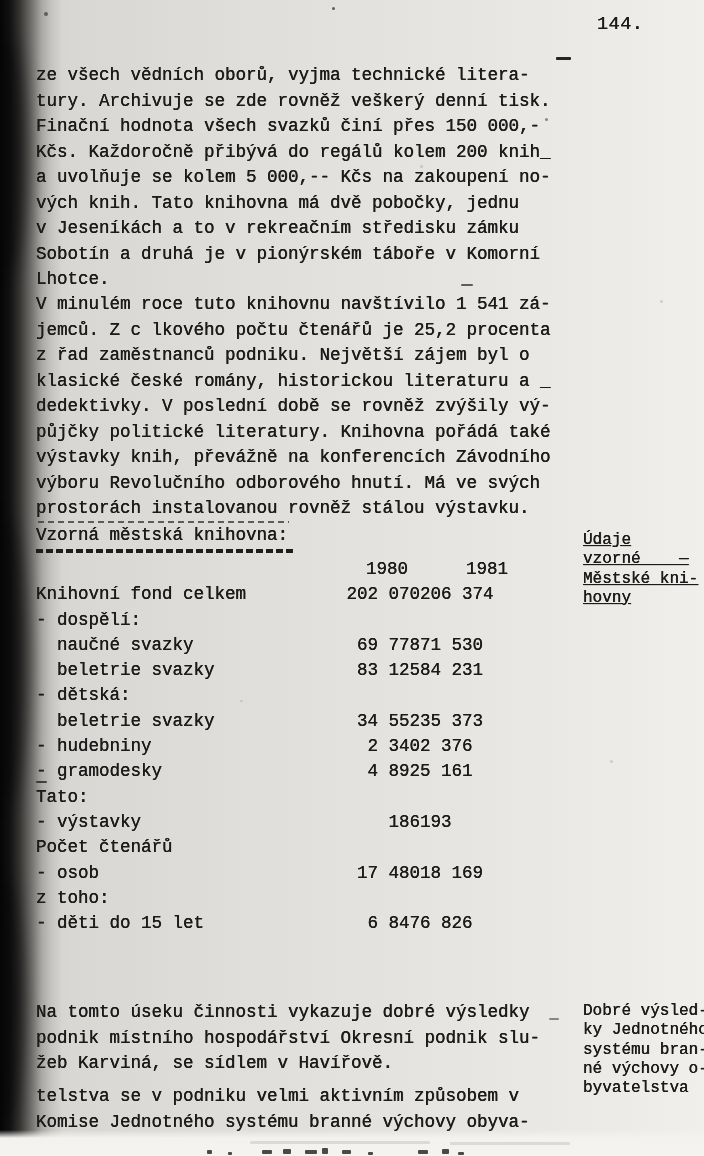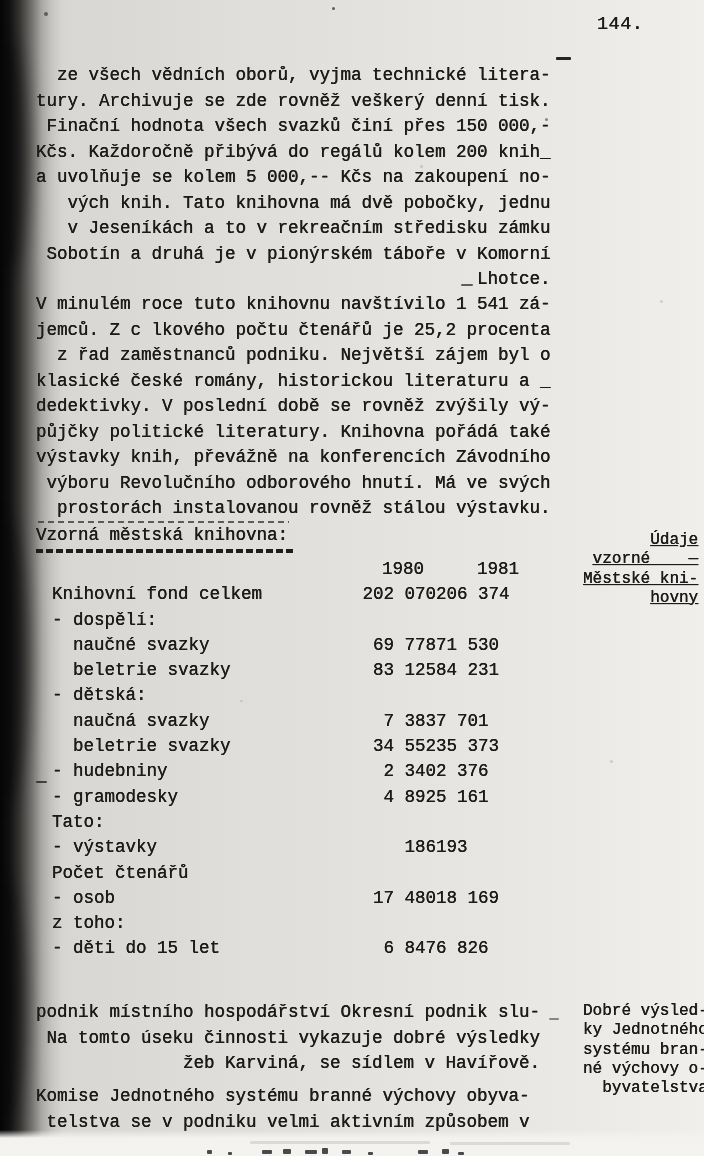--- a/index.html
+++ b/index.html
@@ -23,36 +23,36 @@
       #050505 0px,#121212 10px,#333130 19px,#6b6966 30px,
       rgba(140,138,134,.55) 42px,rgba(160,158,154,.25) 52px,rgba(160,158,154,0) 62px);
   }
   .band-blotch{position:absolute;background:rgba(5,5,5,.5);border-radius:50%;filter:blur(9px);}
   
   #bottom-strip{
     position:absolute;left:0;top:1130px;width:704px;height:26px;
     background:linear-gradient(to bottom,rgba(245,244,241,0) 0,#f3f2ef 8px,#f4f3f0 26px);
   }
   .tblock{position:absolute;white-space:pre;font-size:17.5px;line-height:25.5px;}
-  .tline{height:25.5px;text-align:right;}
+  .tline{height:25.5px;}
   
   #heading-wrap{position:absolute;left:36px;top:521px;}
   .head-over{width:251px;height:2px;margin-left:2px;
     background:repeating-linear-gradient(90deg,#3c3c3c 0 6px,transparent 6px 10px);opacity:.8;}
   .head-text{font-size:17.5px;line-height:24px;white-space:pre;}
   .head-under{width:258px;height:4px;margin-top:2px;
     background:repeating-linear-gradient(90deg,#1d1d1d 0 7px,transparent 7px 10px);}
   
-  #table-wrap{position:absolute;left:36px;top:557px;width:500px;font-size:17.5px;margin-left:16px;}
+  #table-wrap{position:absolute;left:36px;top:557px;width:500px;font-size:17.5px;}
   .trow{position:relative;height:25.3px;line-height:25.3px;}
   .tlabel{white-space:pre;}
   .tv1{position:absolute;left:194px;top:0;width:190px;text-align:right;white-space:pre;}
   .tv2{position:absolute;left:384px;top:0;width:100px;text-align:left;white-space:pre;}
   .th1{position:absolute;left:182px;top:0;width:190px;text-align:right;}
-  .th2{position:absolute;left:396px;top:0;width:100px;text-align:center;}
+  .th2{position:absolute;left:372px;top:0;width:100px;text-align:right;}
   
   .margin-note{position:absolute;left:583px;white-space:pre;font-size:16px;line-height:19.3px;}
   .margin-note .tline{height:19.3px;}
   #page-number{position:absolute;left:576px;top:14px;font-size:18.5px;letter-spacing:.5px;margin-left:21px;}
   
   .mark{position:absolute;background:#242424;border-radius:1px;}
   .dot{border-radius:50%;}
   .frag{position:absolute;background:#2b2b2b;border-radius:1px;opacity:.85;}
   .streak{position:absolute;background:#d4d3cf;opacity:.8;border-radius:2px;}
   .speck{position:absolute;background:#8a8884;border-radius:50%;}
@@ -84,35 +84,34 @@
     <div class="trow">
       <span class="th1">1980</span>
       <span class="th2">1981</span>
     </div>
     <div id="table-rows">
         <div class="trow"><span class="tlabel">Knihovní fond celkem</span><span class="tv1">202 070</span><span class="tv2">206 374</span></div>
         <div class="trow"><span class="tlabel">- dospělí:</span><span class="tv1"></span><span class="tv2"></span></div>
         <div class="trow"><span class="tlabel">  naučné svazky</span><span class="tv1">69 778</span><span class="tv2">71 530</span></div>
         <div class="trow"><span class="tlabel">  beletrie svazky</span><span class="tv1">83 125</span><span class="tv2">84 231</span></div>
         <div class="trow"><span class="tlabel">- dětská:</span><span class="tv1"></span><span class="tv2"></span></div>
-        <div class="trow"><span class="tlabel">  naučná svazky</span><span class="tv1">7 383</span><span class="tv2">7 701</span></div>
         <div class="trow"><span class="tlabel">  beletrie svazky</span><span class="tv1">34 552</span><span class="tv2">35 373</span></div>
         <div class="trow"><span class="tlabel">- hudebniny</span><span class="tv1">2 340</span><span class="tv2">2 376</span></div>
         <div class="trow"><span class="tlabel">- gramodesky</span><span class="tv1">4 892</span><span class="tv2">5 161</span></div>
         <div class="trow"><span class="tlabel">Tato:</span><span class="tv1"></span><span class="tv2"></span></div>
         <div class="trow"><span class="tlabel">- výstavky</span><span class="tv1">186</span><span class="tv2">193</span></div>
         <div class="trow"><span class="tlabel">Počet čtenářů</span><span class="tv1"></span><span class="tv2"></span></div>
         <div class="trow"><span class="tlabel">- osob</span><span class="tv1">17 480</span><span class="tv2">18 169</span></div>
         <div class="trow"><span class="tlabel">z toho:</span><span class="tv1"></span><span class="tv2"></span></div>
         <div class="trow"><span class="tlabel">- děti do 15 let</span><span class="tv1">6 847</span><span class="tv2">6 826</span></div>
       </div>
   </div>
 
-  <div class="tblock ink" style="left:36px;top:998px;line-height:28px;"><div class="tline">podnik místního hospodářství Okresní podnik slu-</div><div class="tline">Na tomto úseku činnosti vykazuje dobré výsledky</div><div class="tline">žeb Karviná, se sídlem v Havířově.</div></div>
-  <div class="tblock ink" style="left:36px;top:1082px;line-height:28px;"><div class="tline">Komise Jednotného systému branné výchovy obyva-</div><div class="tline">telstva se v podniku velmi aktivním způsobem v</div></div>
+  <div class="tblock ink" style="left:36px;top:998px;line-height:28px;"><div class="tline">Na tomto úseku činnosti vykazuje dobré výsledky</div><div class="tline">podnik místního hospodářství Okresní podnik slu-</div><div class="tline">žeb Karviná, se sídlem v Havířově.</div></div>
+  <div class="tblock ink" style="left:36px;top:1082px;line-height:28px;"><div class="tline">telstva se v podniku velmi aktivním způsobem v</div><div class="tline">Komise Jednotného systému branné výchovy obyva-</div></div>
 
   <div class="margin-note ink" style="top:1002px;"><div class="tline">Dobré výsled-</div><div class="tline">ky Jednotného</div><div class="tline">systému bran-</div><div class="tline">né výchovy o-</div><div class="tline">byvatelstva</div></div>
 
   <div class="mark" style="left:556px;top:57px;width:15px;height:2.5px;"></div>
   <div class="mark dot" style="left:332px;top:7px;width:3px;height:3px;opacity:.7;"></div>
   <div class="mark dot" style="left:44px;top:12px;width:4px;height:4px;opacity:.6;"></div>
   <div class="mark dot" style="left:545px;top:118px;width:3px;height:3px;opacity:.5;"></div>
   <div class="mark" style="left:461px;top:284px;width:12px;height:2px;opacity:.7;"></div>
   <div class="mark" style="left:36px;top:781px;width:11px;height:2px;opacity:.8;"></div>
   <div class="mark" style="left:549px;top:1018px;width:10px;height:2px;opacity:.5;"></div>

